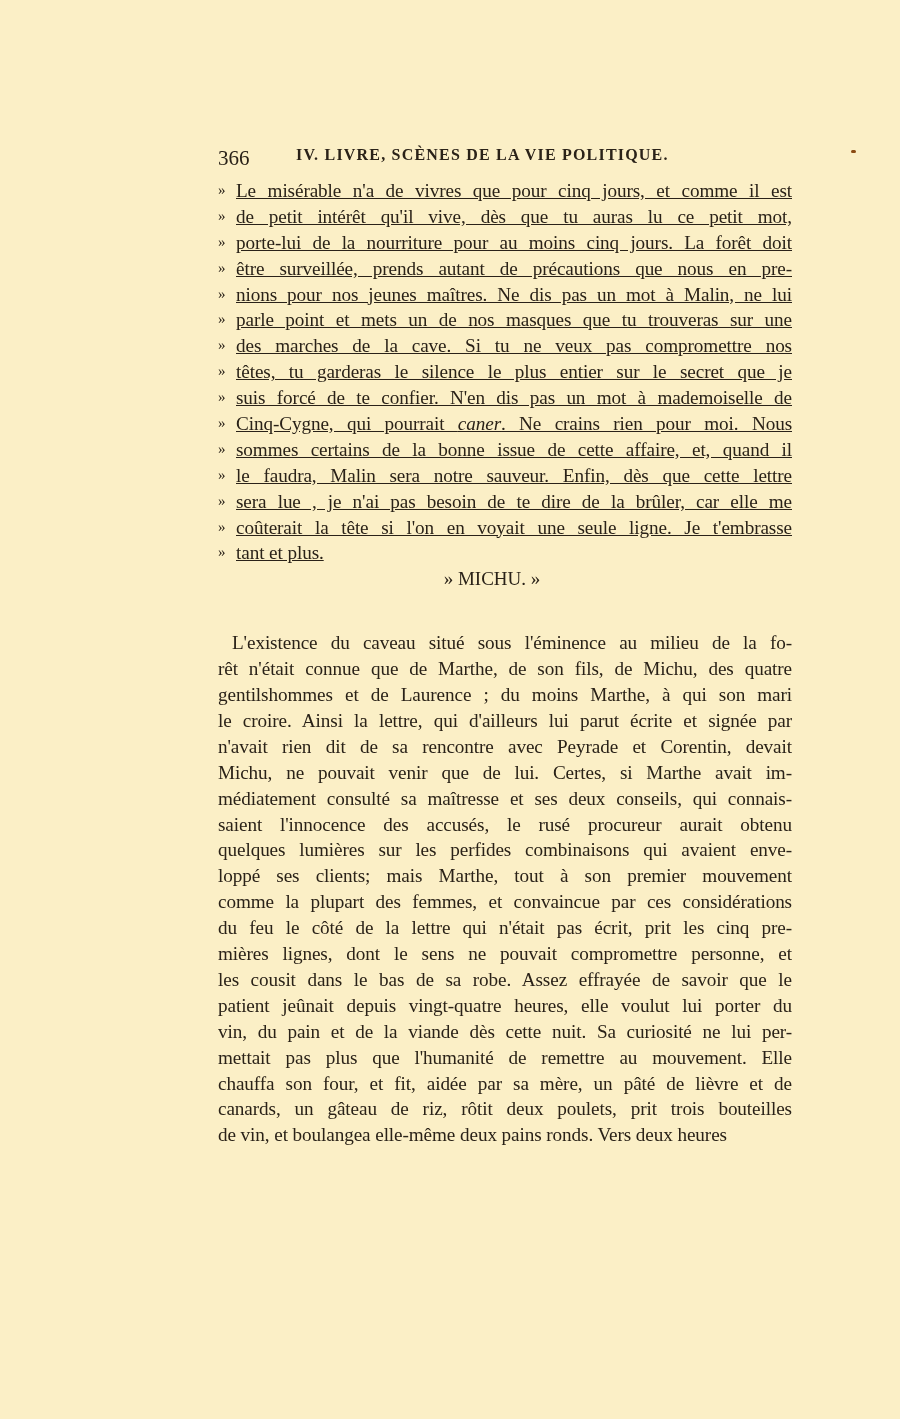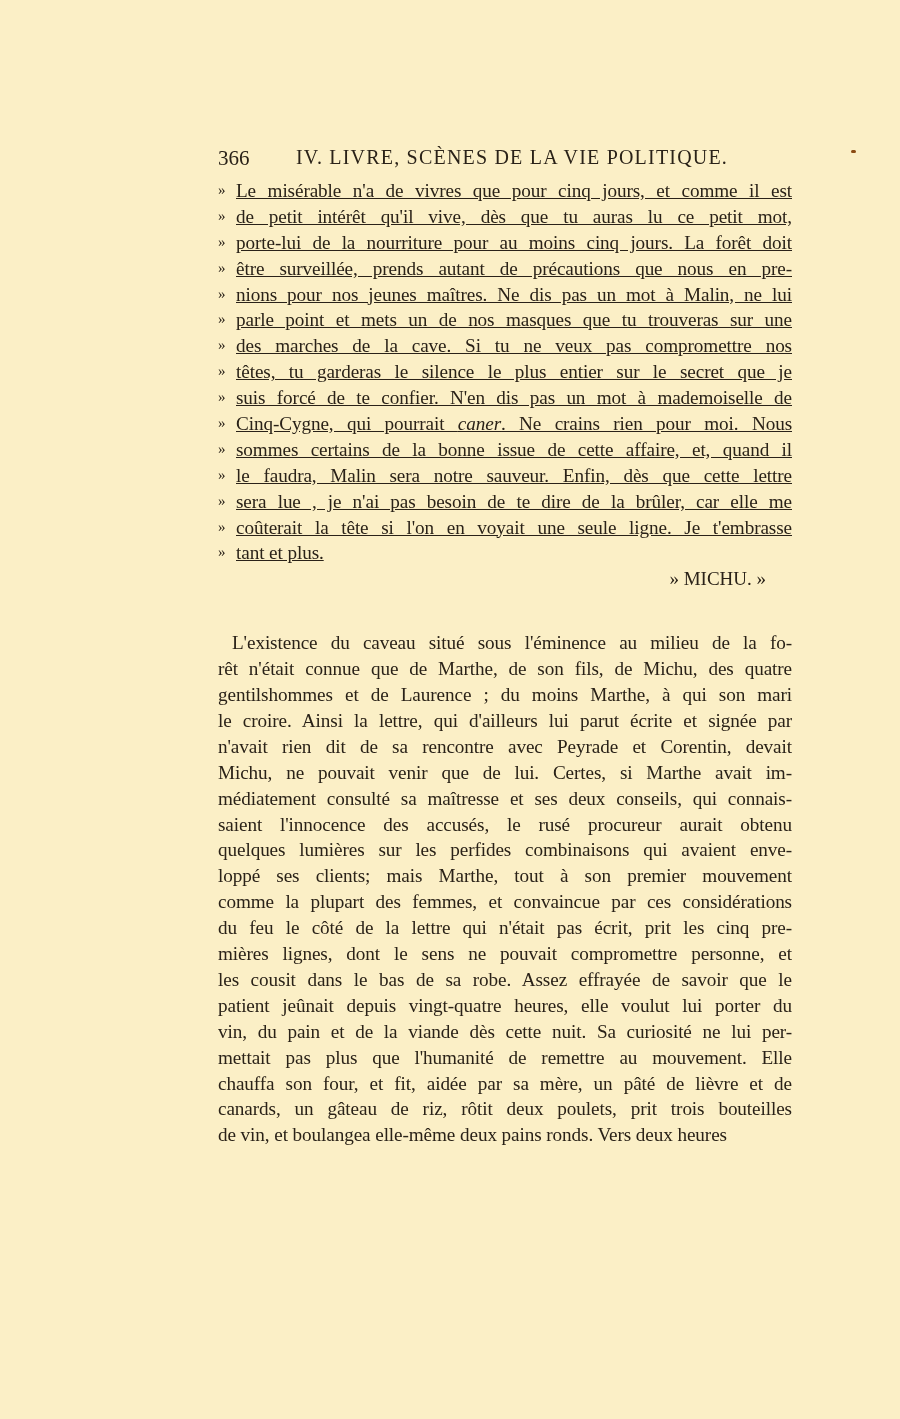--- a/index.html
+++ b/index.html
@@ -21,23 +21,23 @@
       display: flex;
       align-items: flex-start;
       height: 32px;
       font-size: 19px;
     }
     .page-number {
       font-size: 21px;
       width: 78px;
     }
     .running-head {
-      font-weight: normal;
+      font-weight: bold;
       letter-spacing: 1.2px;
-      font-size: 20px;
+      font-size: 16px;
       font-variant: small-caps;
     }
     .line {
       font-size: 19.2px;
       line-height: 25.9px;
       height: 25.9px;
       white-space: nowrap;
       text-align: justify;
       text-align-last: justify;
       letter-spacing: -0.1px;
@@ -54,21 +54,21 @@
       flex: 1;
       text-align: justify;
       text-align-last: justify;
       text-decoration: underline;
     }
     .quoted .line.last .t { text-align-last: left; }
     .signature {
       font-size: 19px;
       line-height: 26px;
       height: 26px;
-      text-align: right;
+      text-align: center;
       padding-right: 26px;
       font-variant: small-caps;
     }
     .gap { height: 38px; }
     .para .line.first { text-indent: 14px; }
     .para .line.last { text-align-last: left; }
     .mark {
       position: absolute;
       left: 851px; top: 150px;
       width: 5px; height: 3px;

